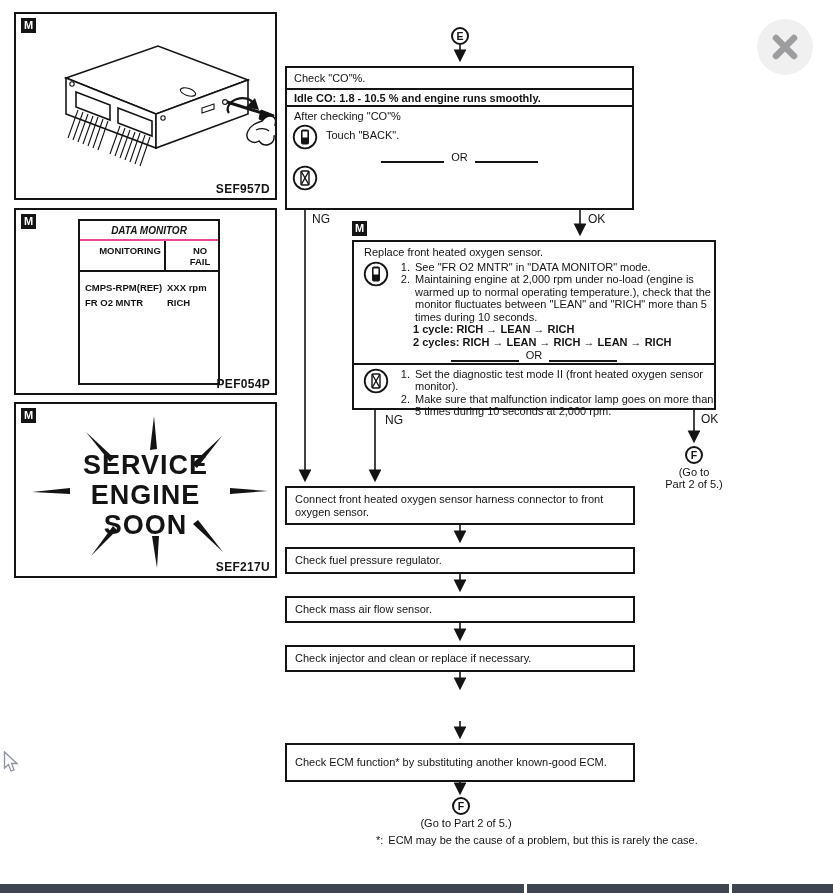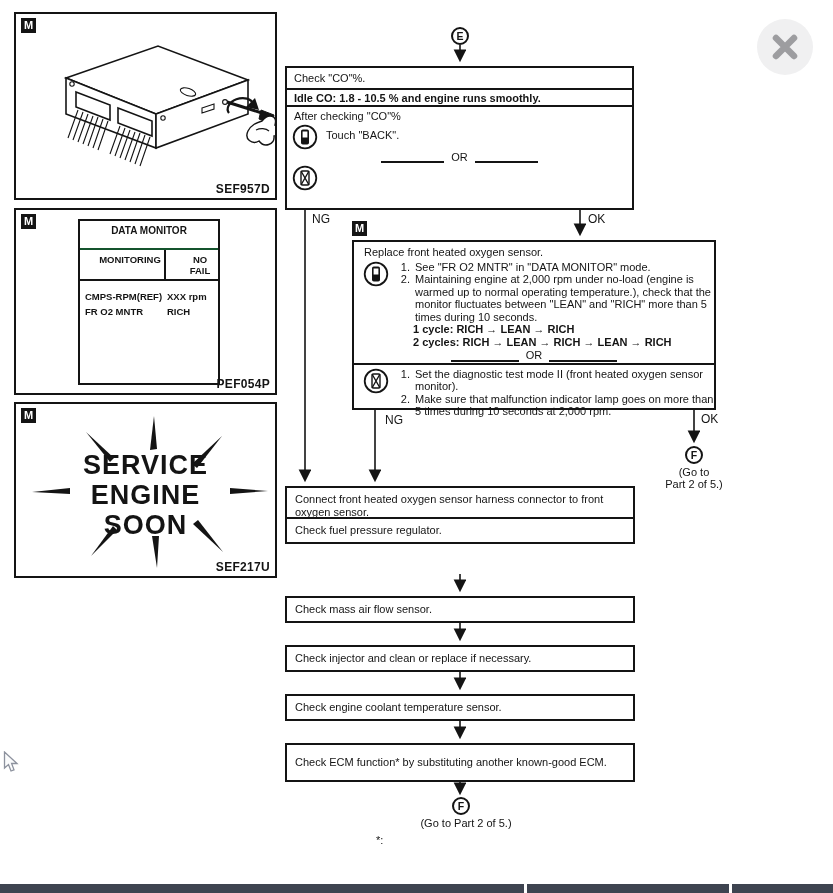--- a/index.html
+++ b/index.html
@@ -7,21 +7,21 @@
           font-family:"Liberation Sans","DejaVu Sans",sans-serif;color:#141414;}
   .abs{position:absolute;}
   
   .panel{position:absolute;left:14px;width:263px;border:2px solid #141414;background:#fff;box-sizing:border-box;}
   .mbadge{position:absolute;width:15px;height:15px;background:#141414;color:#fff;
           font-size:11px;font-weight:bold;text-align:center;line-height:15px;}
   .figlabel{position:absolute;right:5px;bottom:2px;font-size:12px;font-weight:bold;letter-spacing:0.3px;}
   
   .dmscreen{position:absolute;left:62px;top:9px;width:142px;height:166px;border:2px solid #141414;box-sizing:border-box;
             font-size:9.5px;font-weight:bold;}
-  .dmtitle{border-bottom:2px solid #14532d;text-align:center;padding:4px 0 12px;font-size:10px;}
+  .dmtitle{border-bottom:2px solid #ec4899;text-align:center;padding:4px 0 3px;font-size:10px;font-style:italic;}
   .dmhead{display:grid;grid-template-columns:86px 1fr;border-bottom:2px solid #141414;}
   .dmhead div{padding:4px 0 3px;text-align:center;margin-left:16px;}
   .dmhead div:first-child{border-right:2px solid #141414;}
   .dmrow{display:grid;grid-template-columns:80px 1fr;padding:2px 0 2px 5px;}
   .dmrow .v{padding-left:2px;}
   .dmbody{padding-top:8px;}
   
   .miltext{position:absolute;left:0;right:0;top:46px;text-align:center;font-weight:bold;
            font-size:27px;line-height:30px;letter-spacing:1px;}
   
@@ -229,41 +229,39 @@
   <div class="branchlbl" style="left:385px;top:413px;">NG</div>
   <div class="branchlbl" style="left:701px;top:412px;">OK</div>
 
   <div class="ccircle" style="left:685px;top:446px;">F</div>
   <div class="gototext" style="left:654px;top:466px;width:80px;">(Go to</div>
   <div class="gototext" style="left:634px;top:478px;width:120px;">Part 2 of 5.)</div>
 
   <div class="fbox action" style="top:486px;height:39px;">
     <div>Connect front heated oxygen sensor harness connector to front oxygen sensor.</div>
   </div>
-  <div class="fbox action" style="top:517px;height:27px;">
+  <div class="fbox action" style="top:547px;height:27px;">
     <div>Check fuel pressure regulator.</div>
   </div>
   <div class="fbox action" style="top:596px;height:27px;">
     <div>Check mass air flow sensor.</div>
   </div>
   <div class="fbox action" style="top:645px;height:27px;">
     <div>Check injector and clean or replace if necessary.</div>
   </div>
-  <div class="fbox action" style="top:694px;height:27px;">
-    <div>Check engine coolant temperature sensor.</div>
-  </div>
   <div class="fbox action" style="top:743px;height:39px;">
     <div>Check ECM function* by substituting another known-good ECM.</div>
   </div>
 
   <div class="ccircle" style="left:452px;top:797px;">F</div>
   <div class="gototext" style="left:386px;top:817px;width:160px;">(Go to Part 2 of 5.)</div>
 
   <div class="footnote">
     <span>*:</span>
+    <span>ECM may be the cause of a problem, but this is rarely the case.</span>
   </div>
 
   <div class="closebtn">
     <svg width="56" height="56" viewBox="0 0 56 56">
       <path d="M19,19 L37,37 M37,19 L19,37" stroke="#9d9da0" stroke-width="6.5" stroke-linecap="round" fill="none"></path>
     </svg>
   </div>
 
   <svg class="abs" style="left:3px;top:751px;" width="17" height="23" viewBox="0 0 17 23">
     <path d="M1.5,1 L1.5,17 L5.5,13.5 L8,20 L11,18.8 L8.6,12.5 L14,12.5 Z" fill="#fafbfc" stroke="#8d929e" stroke-width="1.3"></path>

